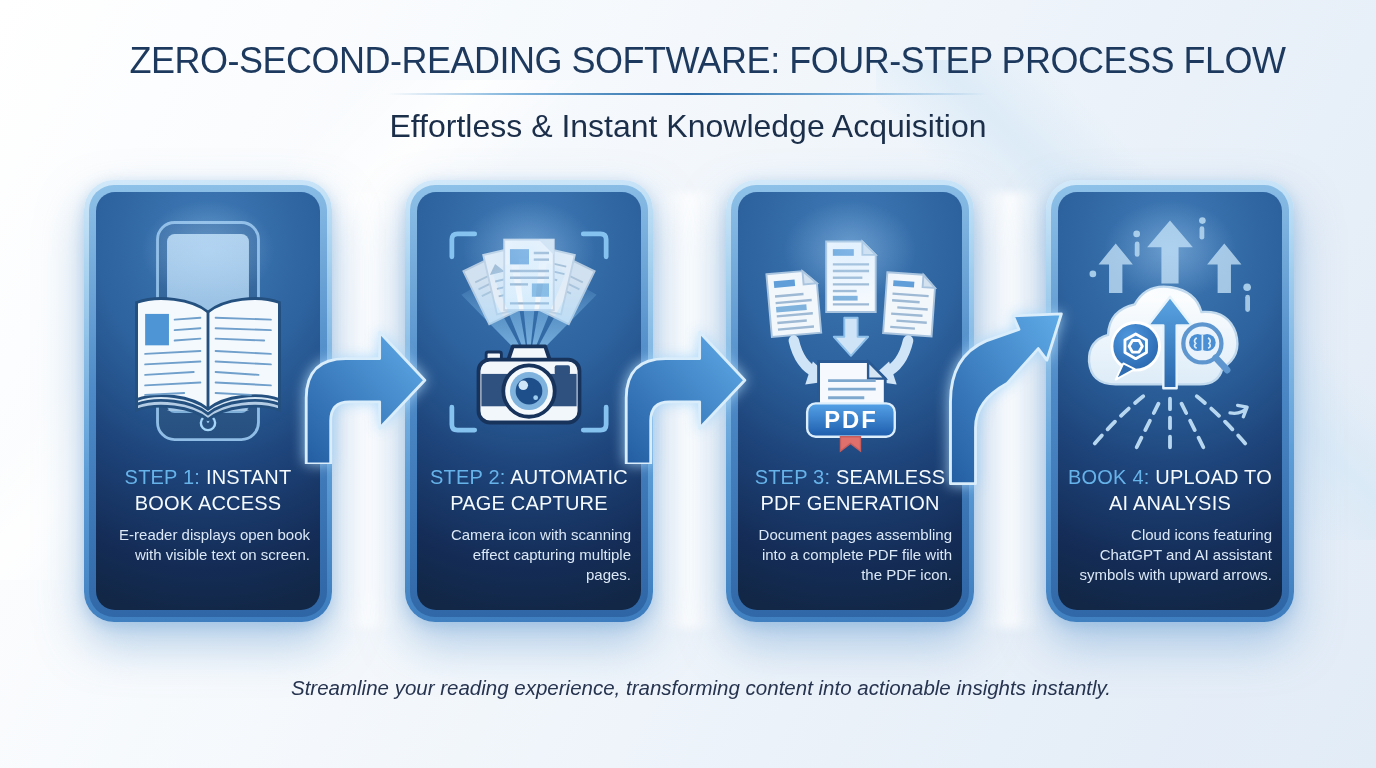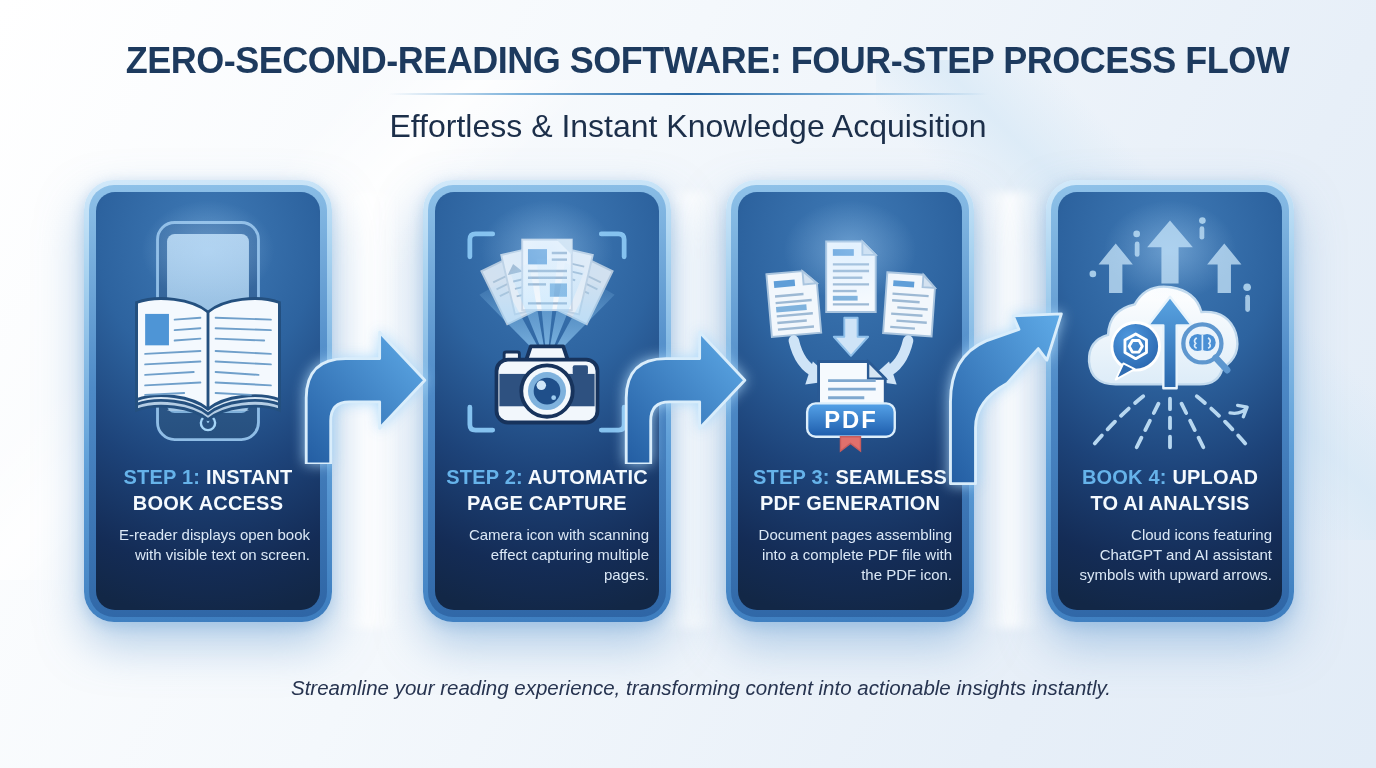--- a/index.html
+++ b/index.html
@@ -8,45 +8,45 @@
     background:linear-gradient(118deg,#ffffff 0%,#f4f8fc 40%,#e7eff8 78%,#e2ecf7 100%);
     font-family:"Liberation Sans",sans-serif;
   }
   .bg-streak{position:absolute;pointer-events:none;z-index:0;}
   #streak1{left:-120px;top:80px;width:700px;height:500px;
     background:linear-gradient(135deg,rgba(255,255,255,0) 40%,rgba(255,255,255,.8) 50%,rgba(255,255,255,0) 60%);}
   #streak2{right:-100px;top:60px;width:600px;height:480px;
     background:linear-gradient(45deg,rgba(210,228,244,0) 40%,rgba(214,232,246,.7) 50%,rgba(210,228,244,0) 60%);}
 
   .header{position:absolute;top:40px;left:0;right:0;text-align:center;z-index:2;}
-  .title{margin:0;font-size:36px;font-weight:700;color:#1d3a5e;letter-spacing:-.5px;padding-left:39px;}
+  .title{margin:0;font-size:36px;font-weight:400;color:#1d3a5e;letter-spacing:-.5px;padding-left:39px;}
   .divider{margin:11px auto 0;width:600px;height:2px;
     background:linear-gradient(90deg,rgba(100,155,205,0) 0%,#7ab0da 22%,#2e6da8 50%,#7ab0da 78%,rgba(100,155,205,0) 100%);}
   .subtitle{margin-top:13px;font-size:32px;font-weight:500;color:#1c2f4a;}
 
   .gap-glow{position:absolute;top:192px;width:66px;height:436px;z-index:1;
     background:linear-gradient(90deg,rgba(255,255,255,0) 0%,rgba(255,255,255,.95) 50%,rgba(255,255,255,0) 100%);
     filter:blur(4px);}
   #glow1{left:335px;} #glow2{left:656px;} #glow3{left:977px;}
 
   .card{position:absolute;top:180px;width:248px;height:442px;border-radius:30px;padding:5px;
     box-sizing:border-box;z-index:2;
     background:linear-gradient(175deg,#d2e9fa 0%,#a9d3f0 20%,#5f9fd8 62%,#3c7cbe 100%);
     box-shadow:0 22px 45px rgba(110,162,212,.5),0 4px 14px rgba(130,175,220,.4);}
-  #card1{left:84px;} #card2{left:423px;} #card3{left:726px;} #card4{left:1046px;}
+  #card1{left:84px;} #card2{left:405px;} #card3{left:726px;} #card4{left:1046px;}
   .card-frame{height:100%;border-radius:25px;padding:7px;box-sizing:border-box;
     background:linear-gradient(175deg,#8fc2e9 0%,#4e8ac7 45%,#2e65a5 100%);}
   .card-body{height:100%;border-radius:19px;box-sizing:border-box;position:relative;overflow:hidden;
     background:radial-gradient(140% 90% at 50% 12%,#3f7ab6 0%,#2d639f 35%,#1d4379 62%,#142c56 86%,#122746 100%);
     display:flex;flex-direction:column;align-items:center;padding:12px 10px 14px;}
   .card-body::before{content:"";position:absolute;left:20%;top:2%;width:60%;height:24%;
     background:radial-gradient(ellipse at center,rgba(190,225,255,.35) 0%,rgba(190,225,255,0) 70%);}
   .icon-wrap{flex:0 0 256px;display:flex;align-items:center;justify-content:center;}
   .icon-wrap svg{width:200px;height:250px;}
-  .step-title{text-align:center;font-size:20px;font-weight:700;line-height:1.3;
+  .step-title{text-align:center;font-size:20px;font-weight:400;line-height:1.3;
     color:#f5fafe;letter-spacing:.2px;margin-top:4px;z-index:1;}
   .step-label{color:#66b3ea;}
   .step-desc{text-align:right;font-size:15px;line-height:1.33;color:#dbe8f6;margin-top:9px;z-index:1;}
 
   .connector{position:absolute;z-index:3;filter:drop-shadow(0 0 7px rgba(170,215,250,.9));}
   #arrow1{left:287px;top:304px;width:142px;height:160px;}
   #arrow2{left:607px;top:304px;width:142px;height:160px;}
   #arrow3{left:936px;top:299px;width:135px;height:186px;}
 
   .tagline{position:absolute;top:676px;left:13px;width:100%;text-align:center;z-index:2;

